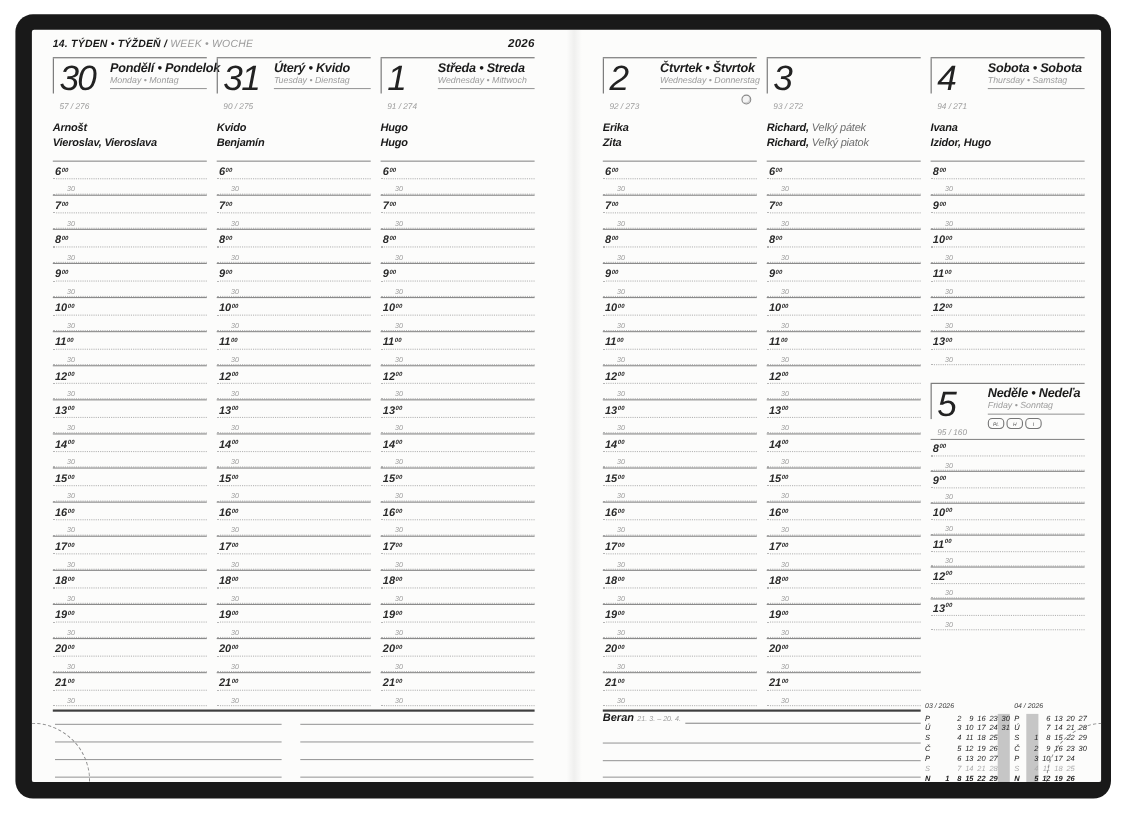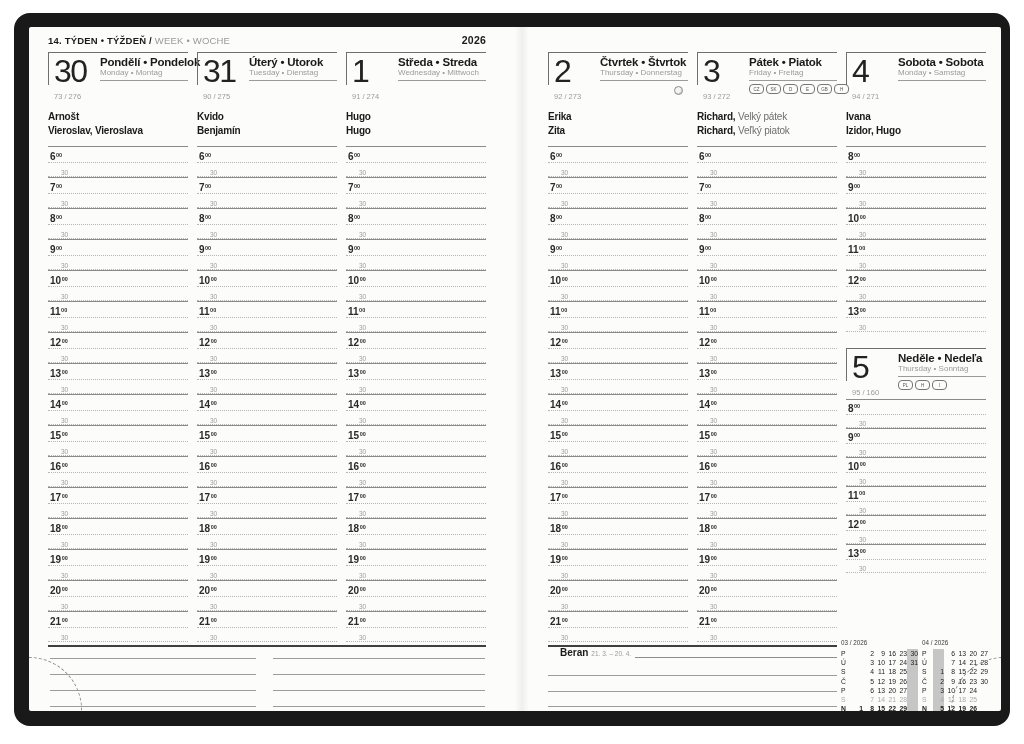--- a/index.html
+++ b/index.html
@@ -1,18 +1,18 @@
 <!DOCTYPE html>
 <html><head>
 <meta charset="utf-8">
 <style>
   html,body{margin:0;padding:0;width:1024px;height:744px;background:#ffffff;overflow:hidden;
     font-family:"Liberation Sans","DejaVu Sans",sans-serif;-webkit-font-smoothing:antialiased;}
   .cover{position:absolute;left:14px;top:13px;width:996px;height:713px;background:#191919;border-radius:16px;}
-  .spread{position:absolute;left:29px;top:27px;width:972px;height:684px;background:#fcfcfb;overflow:hidden;border-radius:2px;}
+  .spread{position:absolute;left:29px;top:27px;width:972px;height:684px;background:#fcfcfb;overflow:hidden;border-radius:2px;font-style:italic;}
   .gutter{position:absolute;left:486px;top:0;width:14px;height:100%;
     background:linear-gradient(to right,rgba(0,0,0,0),rgba(0,0,0,0.05),rgba(0,0,0,0));}
   
   .hdr{position:absolute;top:7px;font-size:9.5px;letter-spacing:.2px;color:#1a1a1a;white-space:nowrap;}
   .hdr b{font-weight:700;}
   .hdr .gr{color:#9a9a9a;font-weight:400;}
   .hdr-left{left:19px;width:438px;display:flex;justify-content:space-between;align-items:flex-end;}
   .hdr-right{left:519px;width:438px;text-align:right;}
   .year{font-weight:700;font-size:10.5px;}
   
@@ -43,21 +43,21 @@
   .hh{height:14px;box-sizing:border-box;border-bottom:1px dotted #b5b5b5;display:flex;align-items:flex-end;
     padding-left:13px;font-size:6.5px;color:#9b9b9b;}
   .hn{font-size:10px;font-weight:700;color:#2a2a2a;line-height:1;}
   .hs{font-size:5.5px;font-weight:700;color:#2a2a2a;position:relative;top:-4px;margin-left:.5px;line-height:1;}
   .sun-grid .hr{height:14.5px;}
   .sun-grid .hh{height:13.5px;}
   
   .bottom{position:absolute;top:618px;}
   .thick{height:2px;background:#3f3f3f;}
   .bl{position:absolute;height:1px;background:#9c9c9c;}
-  .beran-row{position:absolute;left:12px;right:0;top:1px;height:12px;display:flex;align-items:flex-end;}
+  .beran-row{position:absolute;left:0;right:0;top:1px;height:12px;display:flex;align-items:flex-end;}
   .bname{font-size:10px;font-weight:700;color:#1a1a1a;line-height:1;}
   .brange{font-size:6.5px;color:#9b9b9b;margin-left:3px;line-height:1;position:relative;top:-1px;}
   .fill{flex:1;border-bottom:1px solid #8d8d8d;margin-left:4px;}
   
   .cal{position:absolute;top:612px;font-size:6.8px;color:#222;}
   .cal-label{font-size:6.3px;color:#3a3a3a;height:10px;}
   .cal-body{position:relative;z-index:0;}
   .band{position:absolute;top:0;bottom:0;width:11px;background:#c6c6c6;z-index:-1;}
   .crow{display:flex;height:9.2px;align-items:center;}
   .cl{width:11px;}
@@ -79,21 +79,21 @@
   <div class="hdr hdr-left">
     <span><b>14. TÝDEN • TÝŽDEŇ / </b><span class="gr">WEEK • WOCHE</span></span>
     <span class="year">2026</span>
   </div>
 
 
   <div class="col" style="left:19px">
     <div class="dhead">
       <div class="dvline"></div>
       <div class="dnum">30</div>
-      <div class="dord">73 / 276</div>
+      <div class="dord">57 / 276</div>
       <div class="dright">
         <div class="dnames">Pondělí • Pondelok</div>
         <div class="dintl">Monday • Montag</div>
       </div>
     </div>
     <div class="names">
       <div class="nline"><b>Arnošt</b><span class="rest"></span></div>
       <div class="nline"><b>Vieroslav, Vieroslava</b><span class="rest"></span></div>
     </div>
     <div class="grid">
@@ -211,21 +211,21 @@
         </div>
       </div>
   </div>
 
   <div class="col" style="left:168px">
     <div class="dhead">
       <div class="dvline"></div>
       <div class="dnum">31</div>
       <div class="dord">90 / 275</div>
       <div class="dright">
-        <div class="dnames">Úterý • Utorok</div>
+        <div class="dnames">Úterý • Kvido</div>
         <div class="dintl">Tuesday • Dienstag</div>
       </div>
     </div>
     <div class="names">
       <div class="nline"><b>Kvido</b><span class="rest"></span></div>
       <div class="nline"><b>Benjamín</b><span class="rest"></span></div>
     </div>
     <div class="grid">
         <div class="hb">
           <div class="hr">
@@ -472,21 +472,21 @@
       </div>
   </div>
 
   <div class="col" style="left:519px">
     <div class="dhead">
       <div class="dvline"></div>
       <div class="dnum">2</div>
       <div class="dord">92 / 273</div>
       <div class="dright">
         <div class="dnames">Čtvrtek • Štvrtok</div>
-        <div class="dintl">Thursday • Donnerstag</div>
+        <div class="dintl">Wednesday • Donnerstag</div>
       </div>
       <div class="moon"></div>
     </div>
     <div class="names">
       <div class="nline"><b>Erika</b><span class="rest"></span></div>
       <div class="nline"><b>Zita</b><span class="rest"></span></div>
     </div>
     <div class="grid">
         <div class="hb">
           <div class="hr">
@@ -601,32 +601,20 @@
           <div class="hh">30</div>
         </div>
       </div>
   </div>
 
   <div class="col" style="left:668px">
     <div class="dhead">
       <div class="dvline"></div>
       <div class="dnum">3</div>
       <div class="dord">93 / 272</div>
-      <div class="dright">
-        <div class="dnames">Pátek • Piatok</div>
-        <div class="dintl">Friday • Freitag</div>
-        <div class="badges">
-            <span class="badge">CZ</span>
-            <span class="badge">SK</span>
-            <span class="badge">D</span>
-            <span class="badge">E</span>
-            <span class="badge">GB</span>
-            <span class="badge">H</span>
-          </div>
-      </div>
     </div>
     <div class="names">
       <div class="nline"><b>Richard,</b><span class="rest"> Velký pátek</span></div>
       <div class="nline"><b>Richard,</b><span class="rest"> Veľký piatok</span></div>
     </div>
     <div class="grid">
         <div class="hb">
           <div class="hr">
             <span class="hn">6</span>
             <span class="hs">00</span>
@@ -741,21 +729,21 @@
       </div>
   </div>
 
   <div class="col" style="left:817px">
     <div class="dhead">
       <div class="dvline"></div>
       <div class="dnum">4</div>
       <div class="dord">94 / 271</div>
       <div class="dright">
         <div class="dnames">Sobota • Sobota</div>
-        <div class="dintl">Monday • Samstag</div>
+        <div class="dintl">Thursday • Samstag</div>
       </div>
     </div>
     <div class="names">
       <div class="nline"><b>Ivana</b><span class="rest"></span></div>
       <div class="nline"><b>Izidor, Hugo</b><span class="rest"></span></div>
     </div>
     <div class="grid">
         <div class="hb">
           <div class="hr">
             <span class="hn">8</span>
@@ -800,21 +788,21 @@
         </div>
       </div>
 
     <div class="sun-block">
       <div class="dhead">
         <div class="dvline"></div>
         <div class="dnum">5</div>
         <div class="dord">95 / 160</div>
         <div class="dright">
           <div class="dnames">Neděle • Nedeľa</div>
-          <div class="dintl">Thursday • Sonntag</div>
+          <div class="dintl">Friday • Sonntag</div>
           <div class="badges">
               <span class="badge">PL</span>
               <span class="badge">H</span>
               <span class="badge">I</span>
             </div>
         </div>
       </div>
       <div class="grid sun-grid">
           <div class="hb">
             <div class="hr">

